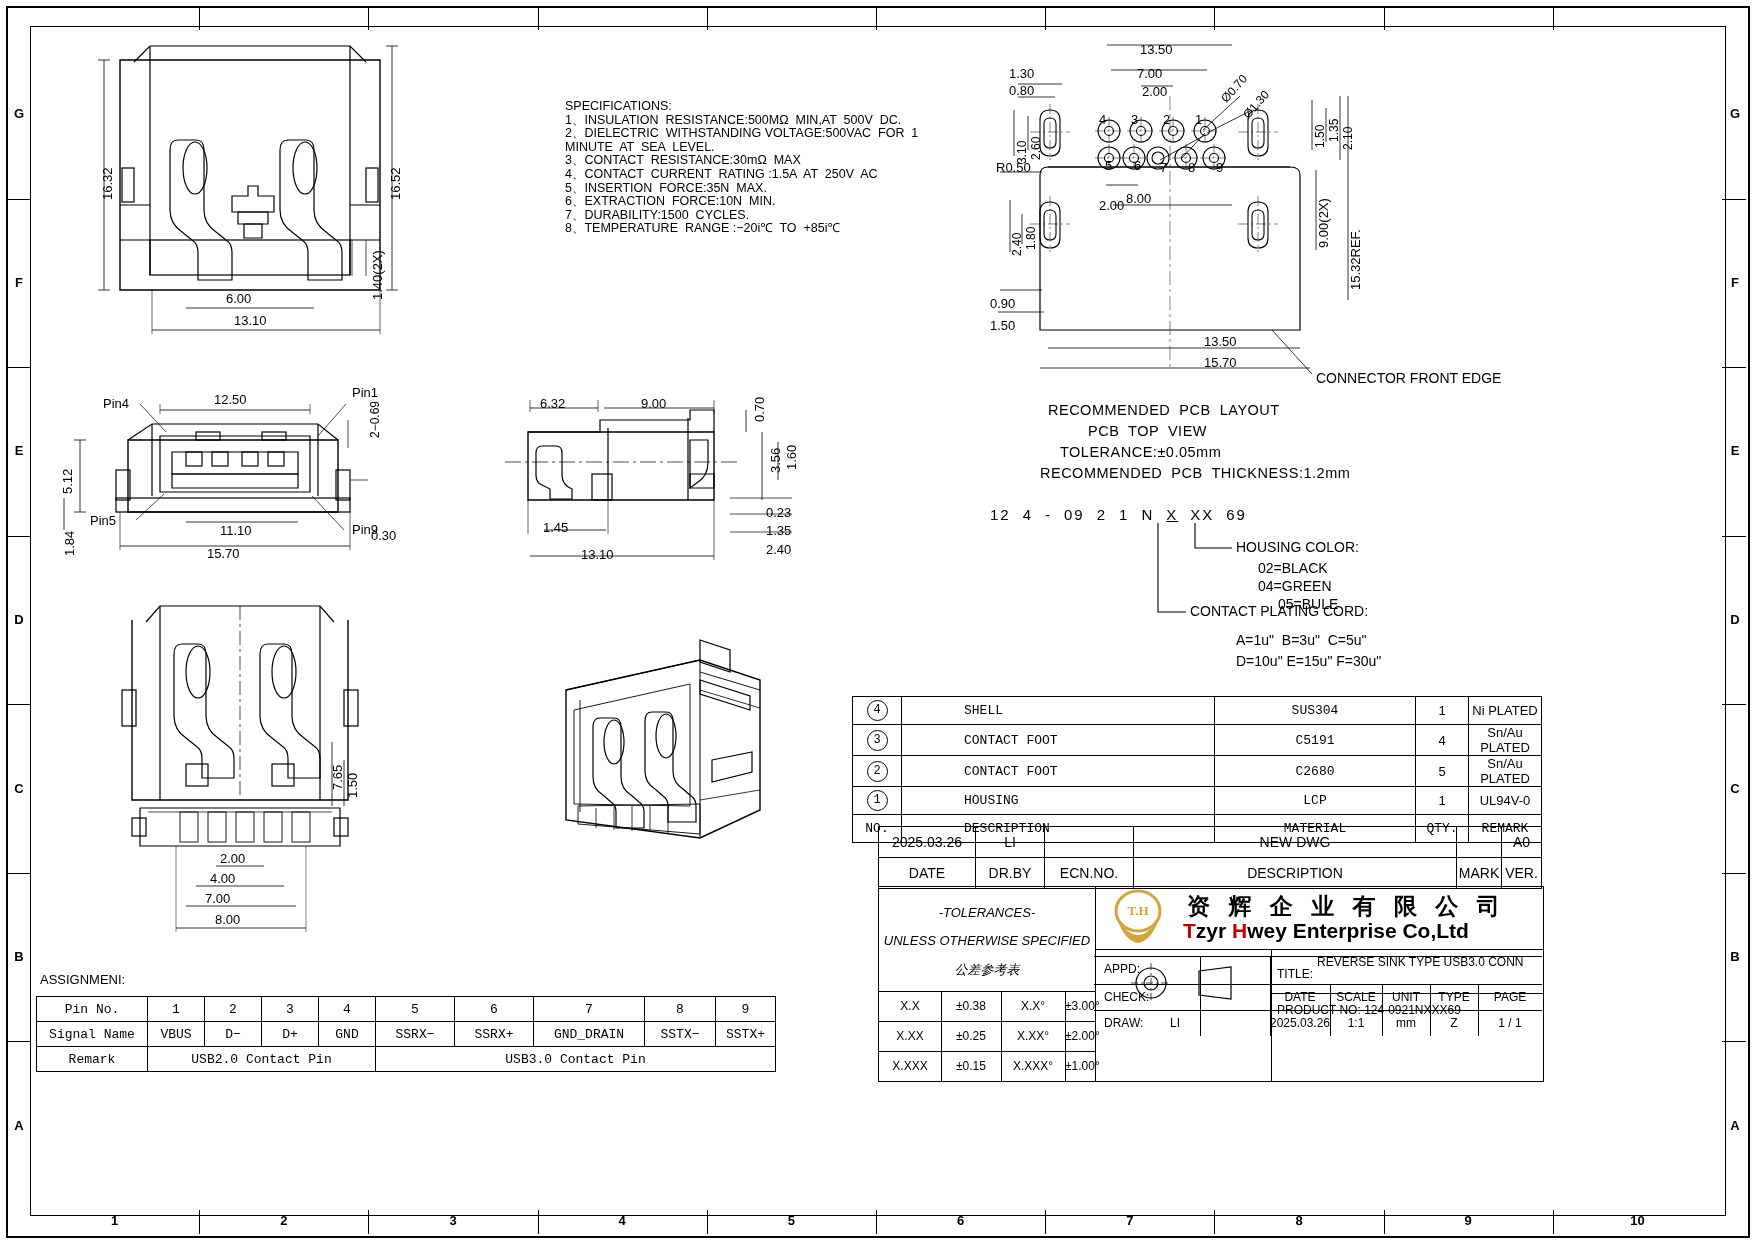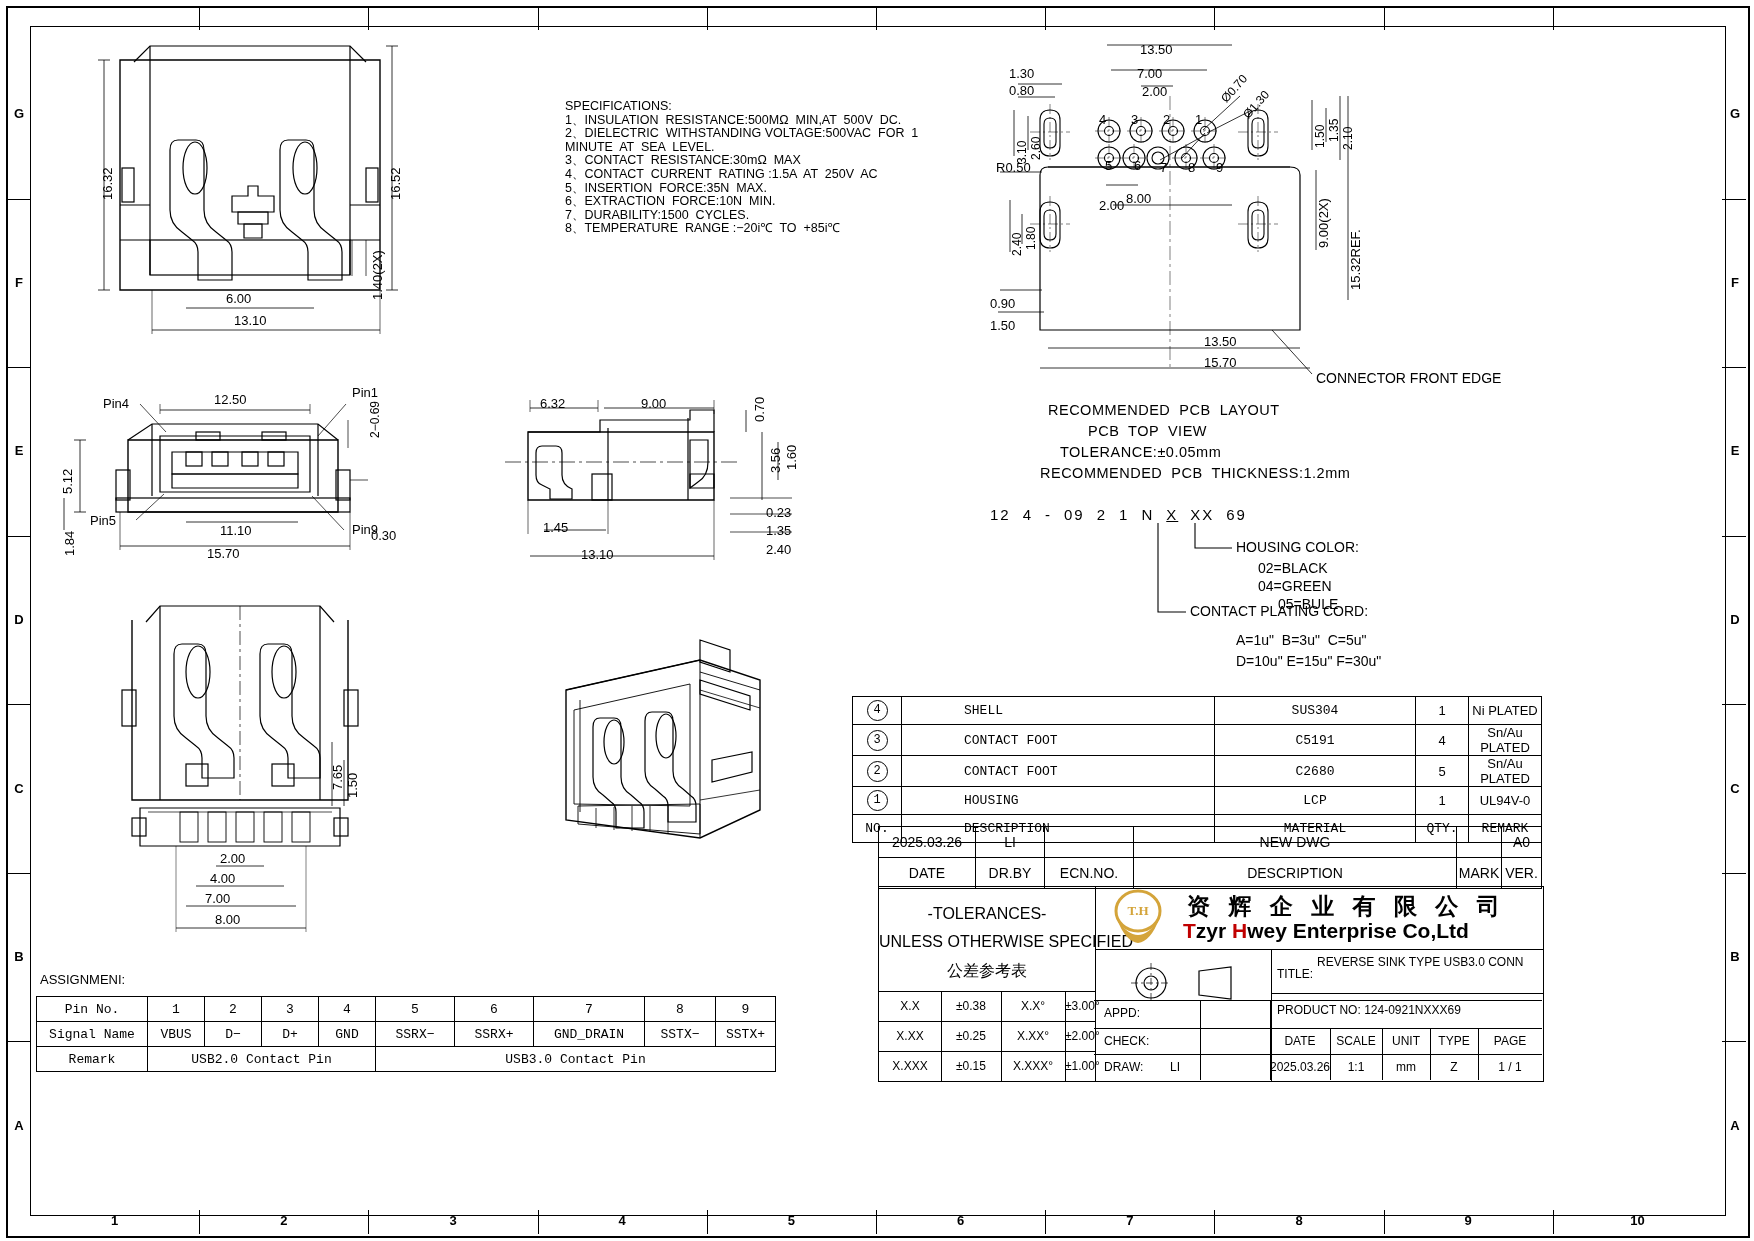--- a/index.html
+++ b/index.html
@@ -32,21 +32,21 @@
   #specs div{white-space:pre;margin-left:20px;}
 
   
   .note{font-size:14.5px;letter-spacing:.5px;}
 
   
   .pn{font-size:15px;letter-spacing:2px;}
   .decode{font-size:14px;}
 
   
-  .tb{font-size:16px;}
+  .tb{font-size:13px;font-style:italic;}
   .tbs{font-size:12px;}
 
   
   #cn-name{font-size:23px;font-weight:bold;letter-spacing:6px;}
   #en-name{font-size:21px;font-weight:bold;}
   .red{color:#c00000;}
 
   svg{position:absolute;overflow:visible;}
 </style>
 </head>
@@ -597,21 +597,21 @@
   <div class="abs" style="left:392px;top:62px;width:272px;height:132px">
     <div class="ln h" style="left:0;top:44px;width:272px"></div>
     <div class="txt tbs" style="left:6px;top:18px">TITLE:</div>
     <div class="txt tbs" style="left:46px;top:6px;width:220px;line-height:15px;white-space:normal">REVERSE SINK TYPE USB3.0 CONN</div>
     <div class="txt tbs" style="left:6px;top:54px"><span>PRODUCT NO:</span> <span>124-0921NXXX69</span></div>
   </div>
 
   <div class="abs" style="left:216px;top:62px;width:176px;height:132px"></div>
 </div>
 
-<div class="abs" style="left:878px;top:1000px;width:664px;height:88px;pointer-events:none">
+<div class="abs" style="left:878px;top:956px;width:664px;height:88px;pointer-events:none">
   <div class="ln h" style="left:216px;top:0;width:448px"></div>
   <div class="ln h" style="left:216px;top:28px;width:448px"></div>
   <div class="ln h" style="left:216px;top:54px;width:448px"></div>
   <div class="ln v" style="left:322px;top:0;height:80px"></div>
   <div class="ln v" style="left:392px;top:0;height:80px"></div>
   <div class="ln v" style="left:452px;top:28px;height:52px"></div>
   <div class="ln v" style="left:504px;top:28px;height:52px"></div>
   <div class="ln v" style="left:552px;top:28px;height:52px"></div>
   <div class="ln v" style="left:600px;top:28px;height:52px"></div>
   <div class="txt tbs" style="left:226px;top:6px">APPD:</div>

